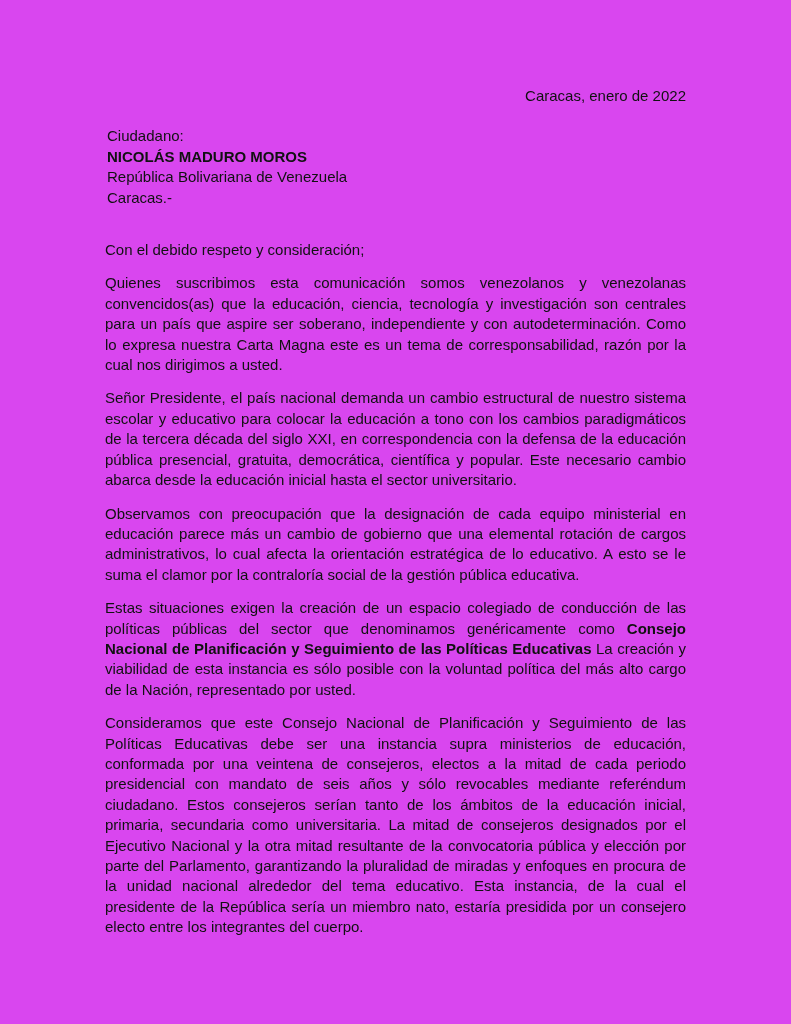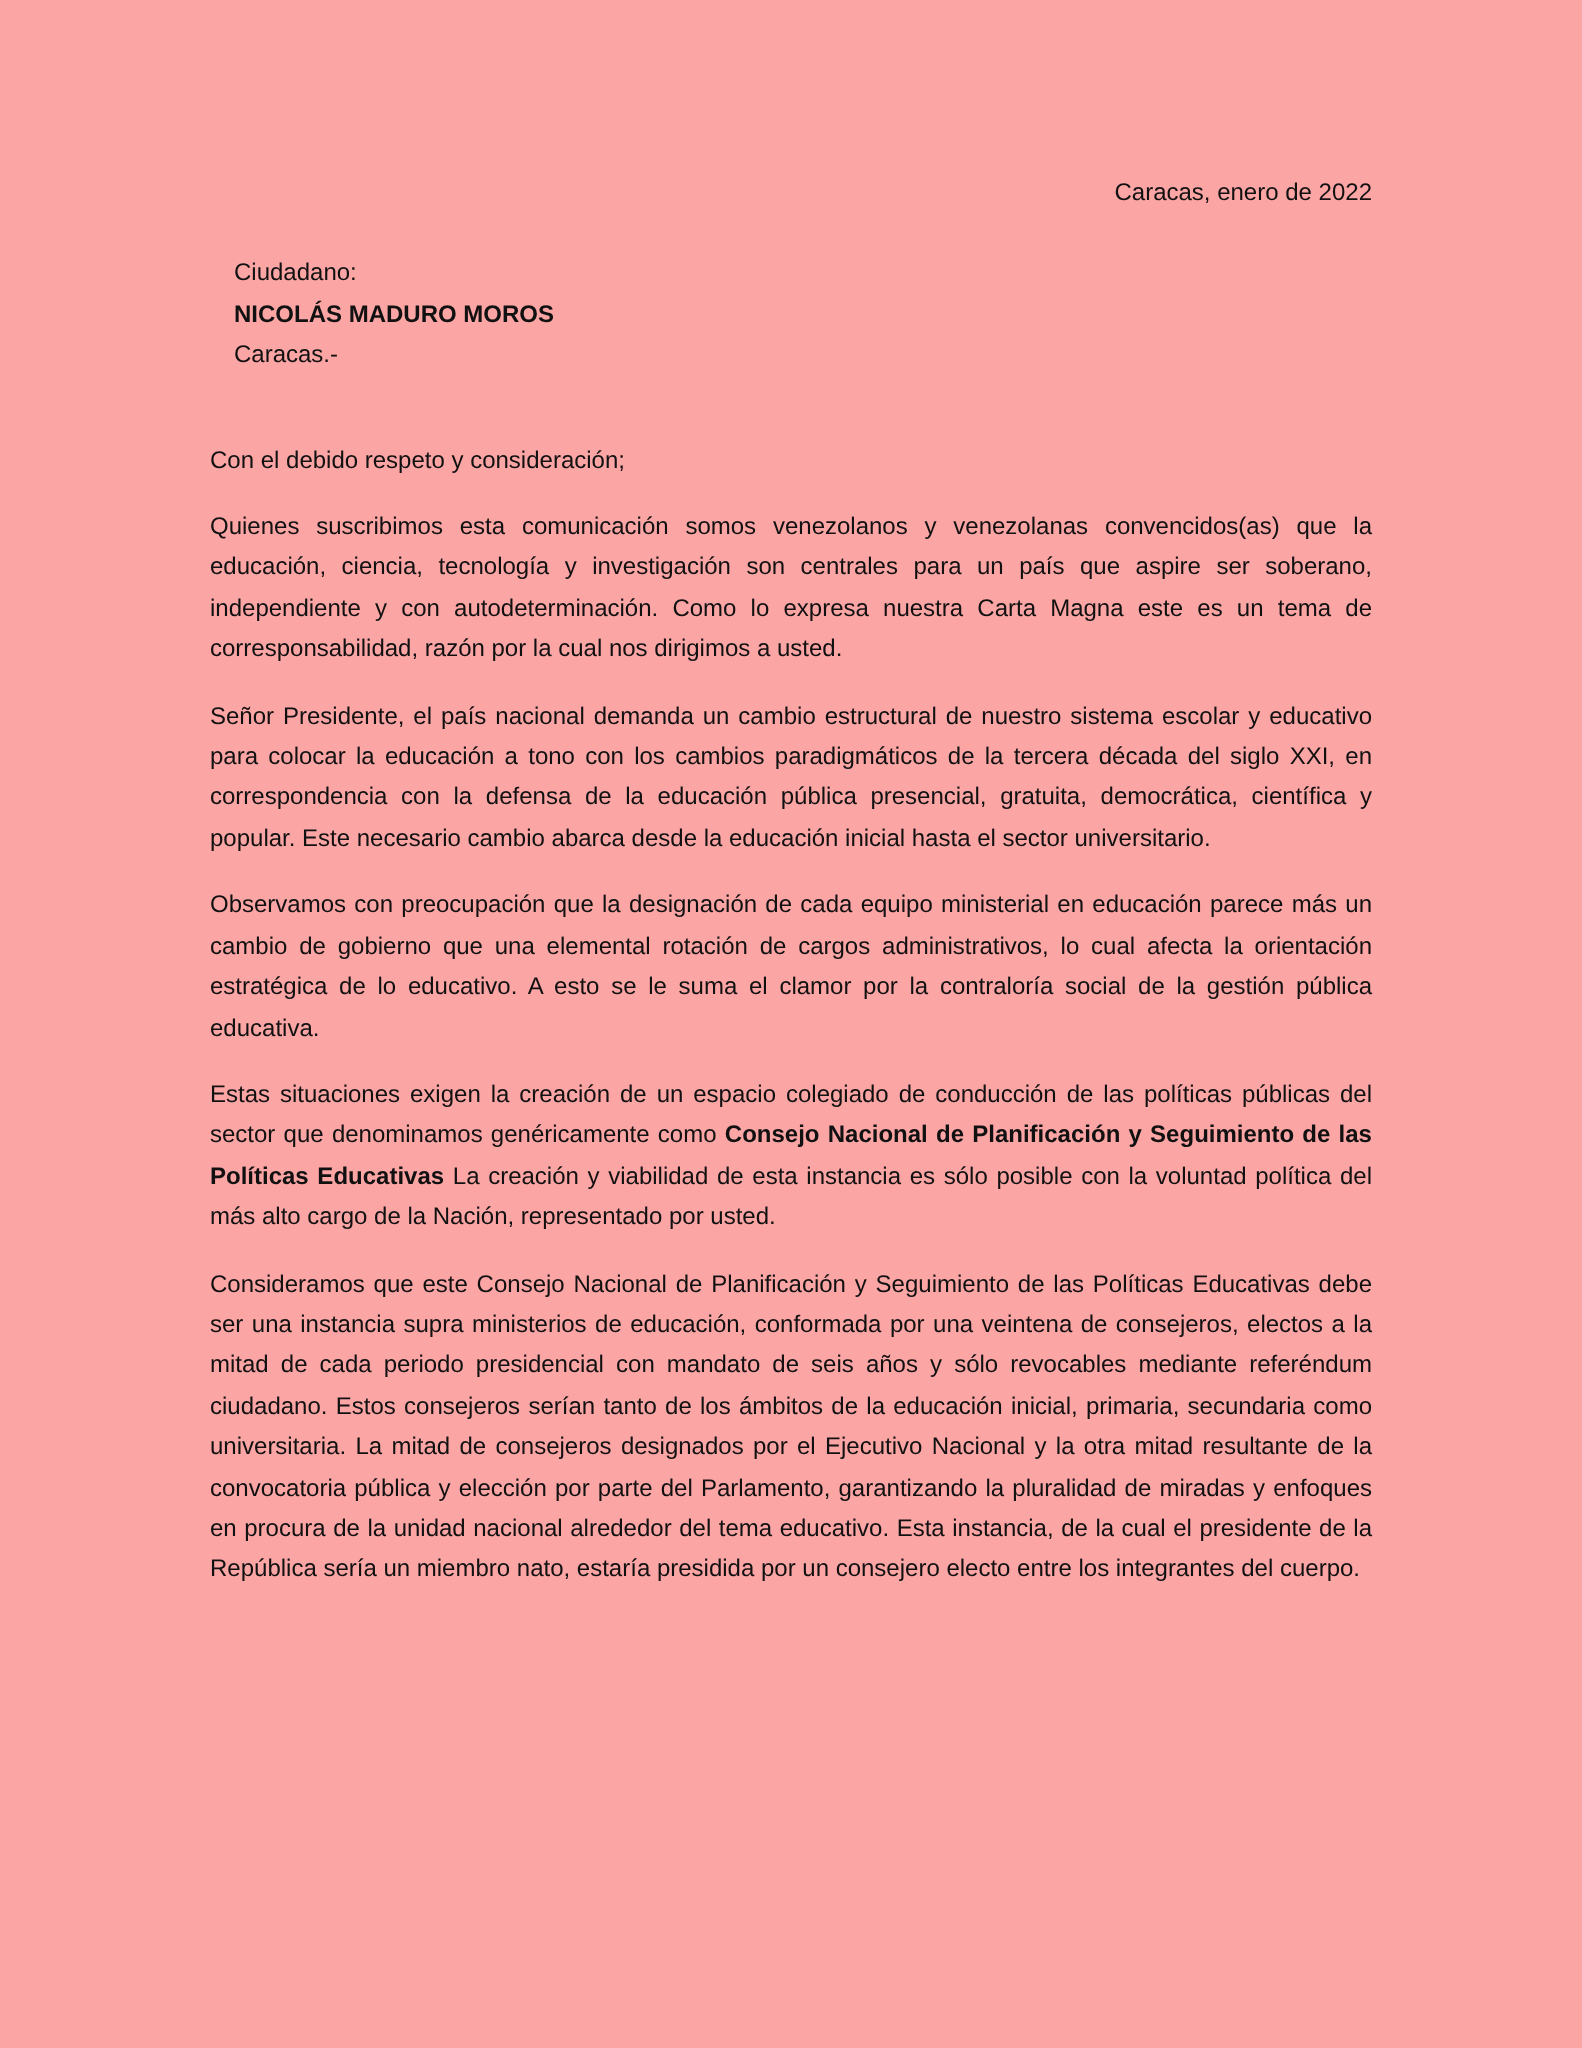--- a/index.html
+++ b/index.html
@@ -5,35 +5,35 @@
   html, body {
     margin: 0;
     padding: 0;
     background: #ffffff;
   }
   .page {
     position: relative;
     width: 791px;
     height: 1024px;
     margin: 0 auto;
-    background: #fca5a5;
+    background: #d946ef;
     box-sizing: border-box;
     padding: 86px 105px 30px 105px;
     font-family: "Liberation Sans", sans-serif;
-    font-size: 12px;
+    font-size: 15px;
     line-height: 20.4px;
     color: #111111;
     overflow: hidden;
   }
   .date-line {
     text-align: right;
     margin: 0 0 20px 0;
   }
   .recipient-block {
-    margin: 12px;
+    margin: 2px;
   }
   .recipient-block div {
     margin: 0;
   }
   .bold {
     font-weight: 700;
   }
   .greeting {
     margin: 32px 0 0 0;
   }
@@ -47,20 +47,21 @@
 </head>
 <body>
 
 <div class="page">
 
   <div class="date-line">Caracas, enero de 2022</div>
 
   <div class="recipient-block">
     <div>Ciudadano:</div>
     <div class="bold">NICOLÁS MADURO MOROS</div>
+    <div>República Bolivariana de Venezuela</div>
     <div>Caracas.-</div>
   </div>
 
   <div class="greeting">Con el debido respeto y consideración;</div>
 
   <div class="letter-body">
       <p class="para"><span>Quienes suscribimos esta comunicación somos venezolanos y venezolanas convencidos(as) que la educación, ciencia, tecnología y investigación son centrales para un país que aspire ser soberano, independiente y con autodeterminación. Como lo expresa nuestra Carta Magna este es un tema de corresponsabilidad, razón por la cual nos dirigimos a usted.</span></p>
       <p class="para"><span>Señor Presidente, el país nacional demanda un cambio estructural de nuestro sistema escolar y educativo para colocar la educación a tono con los cambios paradigmáticos de la tercera década del siglo XXI, en correspondencia con la defensa de la educación pública presencial, gratuita, democrática, científica y popular. Este necesario cambio abarca desde la educación inicial hasta el sector universitario.</span></p>
       <p class="para"><span>Observamos con preocupación que la designación de cada equipo ministerial en educación parece más un cambio de gobierno que una elemental rotación de cargos administrativos, lo cual afecta la orientación estratégica de lo educativo. A esto se le suma el clamor por la contraloría social de la gestión pública educativa.</span></p>
       <p class="para"><span>Estas situaciones exigen la creación de un espacio colegiado de conducción de las políticas públicas del sector que denominamos genéricamente como </span><span class="bold">Consejo Nacional de Planificación y Seguimiento de las Políticas Educativas</span><span> La creación y viabilidad de esta instancia es sólo posible con la voluntad política del más alto cargo de la Nación, representado por usted.</span></p>

